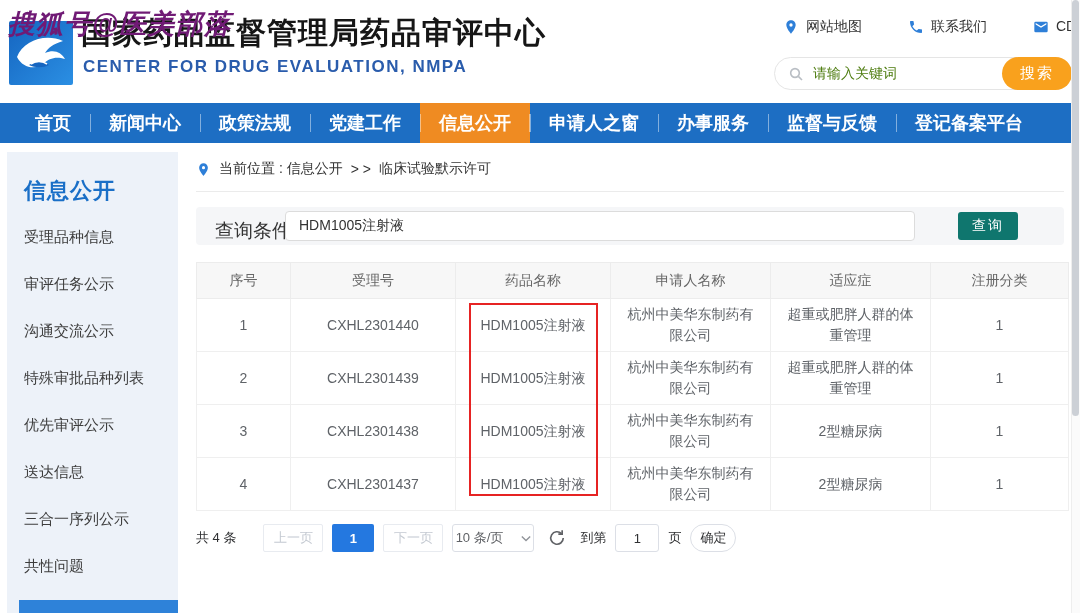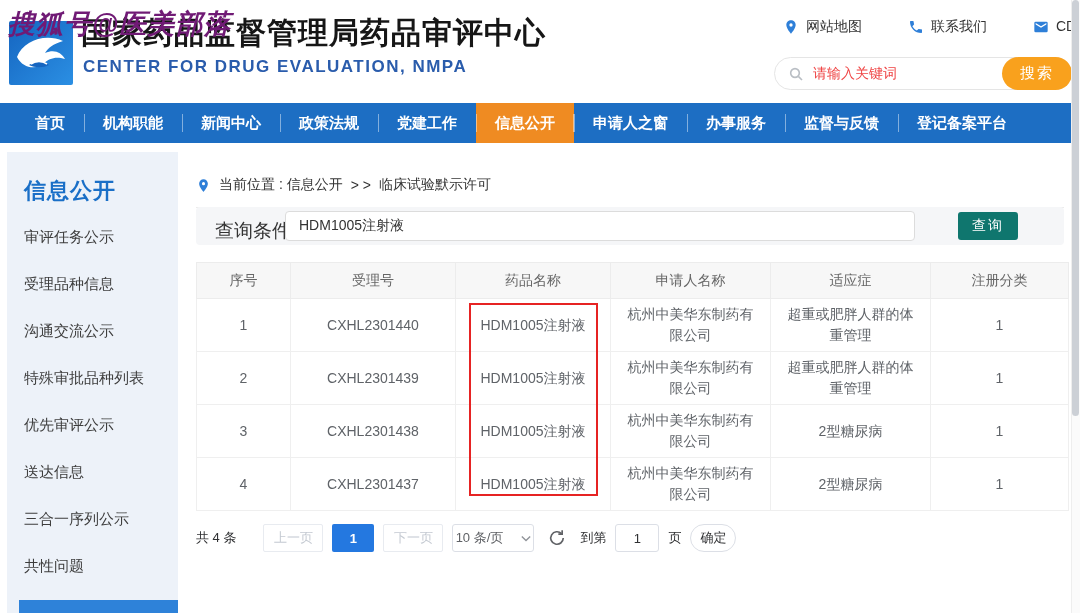--- a/index.html
+++ b/index.html
@@ -13,39 +13,39 @@
   .page-subtitle { position:absolute; left:83px; top:57px; font-size:17px; font-weight:bold; color:#2a5cac; letter-spacing:1.5px; white-space:nowrap; }
   .watermark { position:absolute; left:8px; top:6px; font-size:27px; font-weight:bold; color:#701a75; letter-spacing:1px; z-index:6; white-space:nowrap;font-style:italic; }
 
   .header-links { position:absolute; top:18px; left:783px; display:flex; gap:46px; align-items:center; font-size:14px; color:#333; white-space:nowrap; }
   .hlink { display:flex; gap:7px; align-items:center; cursor:pointer; }
   .hlink-icon svg { width:16px; height:16px; display:block; }
 
   .search-bar { position:absolute; top:57px; left:774px; width:298px; height:33px; border:1px solid #e5e5e5; border-radius:17px; background:#fff; }
   .search-icon { position:absolute; left:13px; top:8px; width:16px; height:16px; }
   .search-icon svg { width:16px; height:16px; display:block; }
-  .search-placeholder { position:absolute; left:38px; top:7px; font-size:14px; color:#ef4444; }
+  .search-placeholder { position:absolute; left:38px; top:7px; font-size:14px; color:#4d7c0f; }
   .search-btn { position:absolute; right:-1px; top:-1px; height:33px; width:70px; border-radius:17px; background:#f9a11d; color:#fff; font-size:15px; display:flex; align-items:center; justify-content:center; cursor:pointer; letter-spacing:2px;font-family:Liberation Mono, monospace; }
 
   
   .nav { position:absolute; top:103px; left:0; width:1080px; height:40px; background:#1d6ec3; display:flex; align-items:stretch; padding-left:16px; }
-  .nav-item { color:#fff; font-size:15px; font-weight:bold; display:flex; align-items:center; padding:13px 19px; position:relative; cursor:pointer; white-space:nowrap; }
+  .nav-item { color:#fff; font-size:18px; font-weight:bold; display:flex; align-items:center; padding:13px 19px; position:relative; cursor:pointer; white-space:nowrap; }
   .nav-item:not(:first-child)::before { content:""; position:absolute; left:0; top:11px; height:18px; width:1px; background:rgba(255,255,255,.45); }
   .nav-item.active { background:#ef8b22; }
   .nav-item.active::after { content:""; position:absolute; right:0; top:11px; height:18px; width:1px; background:rgba(255,255,255,.45); }
 
   
   .sidebar { position:absolute; left:7px; top:152px; width:171px; height:461px; background:#edf2f9; }
   .sidebar-title { padding:24px 0 8px 17px; font-size:22px; font-weight:bold; color:#1a6fc7; letter-spacing:1px; }
   .sidebar-item { padding:14px 0 14px 17px; font-size:15px; color:#3d3d3d; cursor:pointer; white-space:nowrap; }
   .sidebar-active-bar { position:absolute; bottom:0; left:12px; right:0; height:13px; background:#2e82d9; }
 
   
   .main { position:absolute; left:196px; top:152px; width:868px; height:461px; }
-  .breadcrumb { position:absolute; top:8px; left:0; width:868px; padding-bottom:13px; border-bottom:1px solid #ebebeb; display:flex; gap:8px; align-items:center; font-size:14px; color:#333;margin-top:16px; }
+  .breadcrumb { position:absolute; top:8px; left:0; width:868px; padding-bottom:13px; border-bottom:1px solid #ebebeb; display:flex; gap:8px; align-items:center; font-size:14px; color:#333; }
   .breadcrumb-pin svg { width:15px; height:15px; display:block; }
 
   .querybar { position:absolute; top:55px; left:0; width:868px; height:38px; background:#f5f6f8; border-radius:4px; }
   .query-label { position:absolute; left:19px; top:11px; font-size:19px; color:#333; }
   .query-input { position:absolute; left:89px; top:4px; width:630px; height:30px; background:#fff; border:1px solid #dcdcdc; border-radius:4px; font-size:14px; color:#333; padding:0 13px; display:flex; align-items:center; }
   .query-btn { position:absolute; left:762px; top:5px; width:60px; height:28px; background:#0f766e; color:#fff; border-radius:3px; font-size:14px; display:flex; align-items:center; justify-content:center; cursor:pointer; letter-spacing:2px; }
 
   .table-wrap { position:absolute; top:110px; left:0; }
   table { border-collapse:collapse; table-layout:fixed; width:872px; }
   th { height:36px; background:#f7f7f7; font-weight:normal; color:#666; font-size:14px; border:1px solid #ececec; }
@@ -123,36 +123,35 @@
           <path d="M15.5 15.5 L21 21"></path>
       </svg>
     </span>
     <span class="search-placeholder">请输入关键词</span>
     <span class="search-btn">搜索</span>
   </div>
 </div>
 
 <div class="nav">
     <div class="nav-item">首页</div>
-    <div class="nav-item">机构职能</div>
     <div class="nav-item">新闻中心</div>
     <div class="nav-item">政策法规</div>
     <div class="nav-item">党建工作</div>
     <div class="nav-item active">信息公开</div>
     <div class="nav-item">申请人之窗</div>
     <div class="nav-item">办事服务</div>
     <div class="nav-item">监督与反馈</div>
     <div class="nav-item">登记备案平台</div>
   </div>
 
 <div class="sidebar">
   <div class="sidebar-title">信息公开</div>
   <div id="sidebar-items">
+      <div class="sidebar-item">受理品种信息</div>
       <div class="sidebar-item">审评任务公示</div>
-      <div class="sidebar-item">受理品种信息</div>
       <div class="sidebar-item">沟通交流公示</div>
       <div class="sidebar-item">特殊审批品种列表</div>
       <div class="sidebar-item">优先审评公示</div>
       <div class="sidebar-item">送达信息</div>
       <div class="sidebar-item">三合一序列公示</div>
       <div class="sidebar-item">共性问题</div>
     </div>
   <div class="sidebar-active-bar"></div>
 </div>
 

